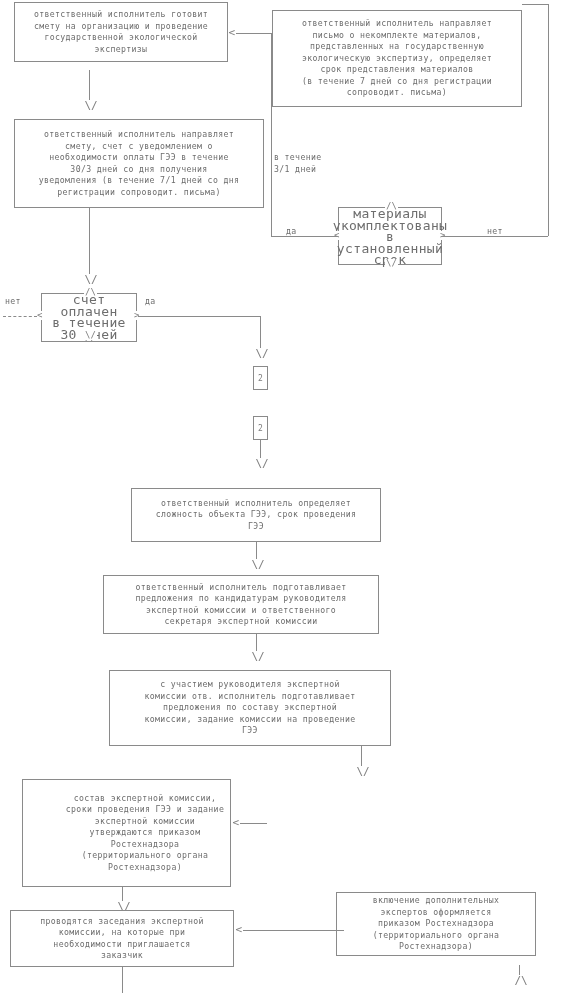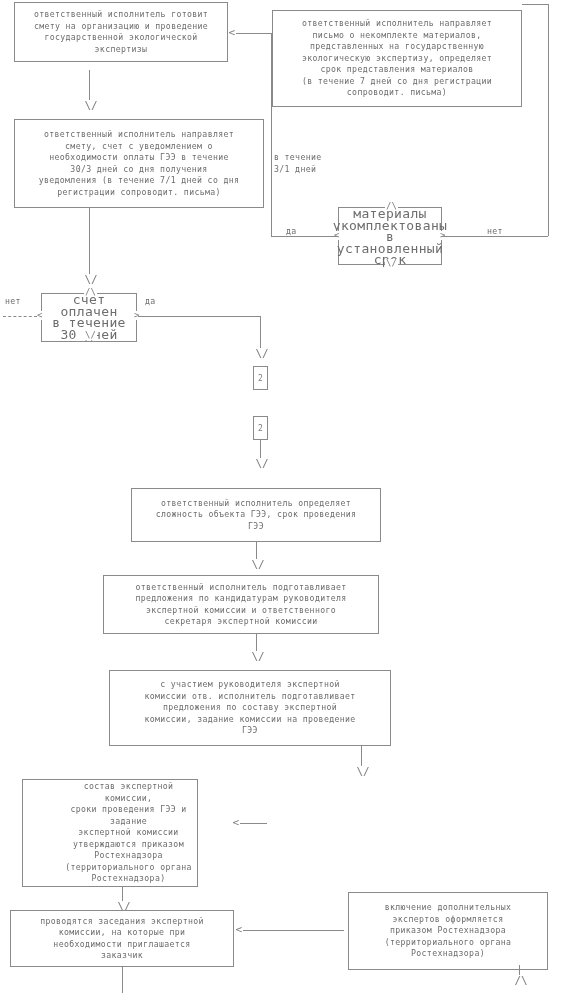--- a/index.html
+++ b/index.html
@@ -227,41 +227,41 @@
 предложения по составу экспертной
 комиссии, задание комиссии на проведение
 ГЭЭ</span>
   </div>
   <div class="vline" style="left:361px; top:746px; height:26px;"></div>
   <div class="arr arr-dn" style="left:356px; top:766px;"></div>
 
   <div class="hline" style="left:240px; top:823px; width:27px;"></div>
   <div class="arr arr-lf" style="left:232px; top:817px;"></div>
 
-  <div class="box" style="left:22px; top:779px; width:176px; height:108px;padding-left:41px;">
+  <div class="box" style="left:22px; top:779px; width:209px; height:108px;padding-left:41px;">
     <span>состав экспертной комиссии,
 сроки проведения ГЭЭ и задание
 экспертной комиссии
 утверждаются приказом
 Ростехнадзора
 (территориального органа
 Ростехнадзора)</span>
   </div>
   <div class="vline" style="left:122px; top:887px; height:19px;"></div>
   <div class="arr arr-dn" style="left:117px; top:901px;"></div>
 
   <div class="box" style="left:10px; top:910px; width:224px; height:57px;">
     <span>проводятся заседания экспертной
 комиссии, на которые при
 необходимости приглашается
 заказчик</span>
   </div>
   <div class="vline" style="left:122px; top:967px; height:26px;"></div>
 
-  <div class="box" style="left:348px; top:892px; width:200px; height:78px;">
+  <div class="box" style="left:336px; top:892px; width:200px; height:64px;">
     <span>включение дополнительных
 экспертов оформляется
 приказом Ростехнадзора
 (территориального органа
 Ростехнадзора)</span>
   </div>
   <div class="hline" style="left:243px; top:930px; width:101px;"></div>
   <div class="arr arr-lf" style="left:235px; top:924px;"></div>
   <div class="vline" style="left:519px; top:965px; height:20px;"></div>
   <div class="arr arr-up" style="left:514px; top:975px;"></div>

